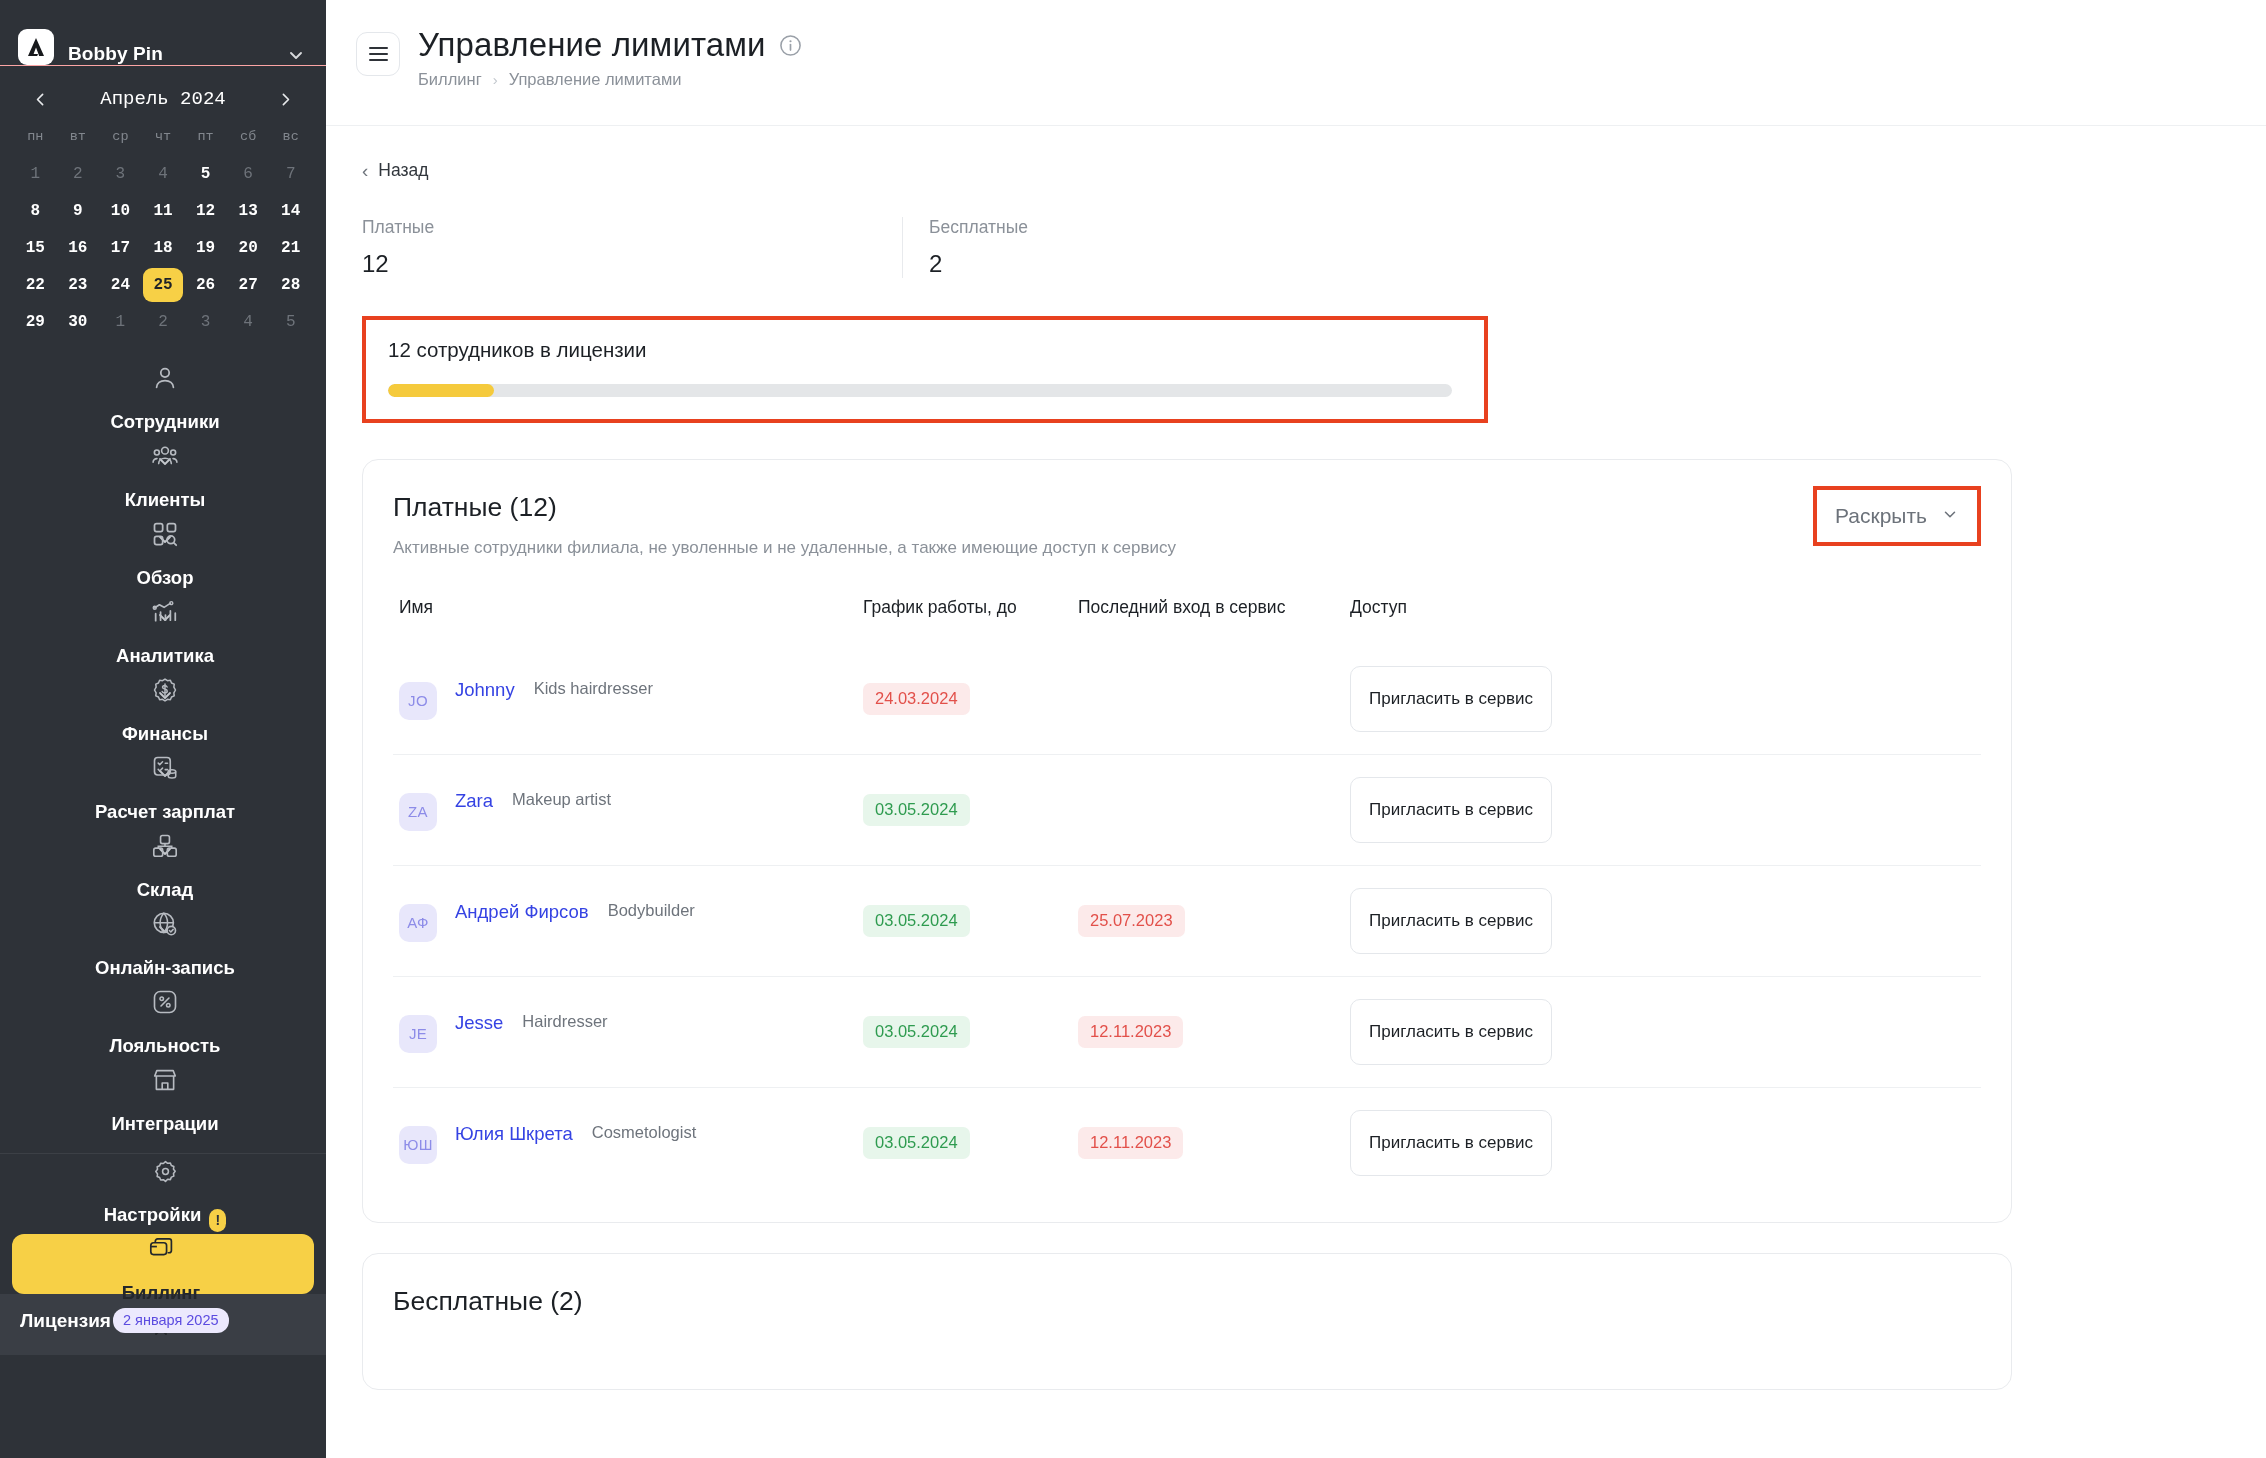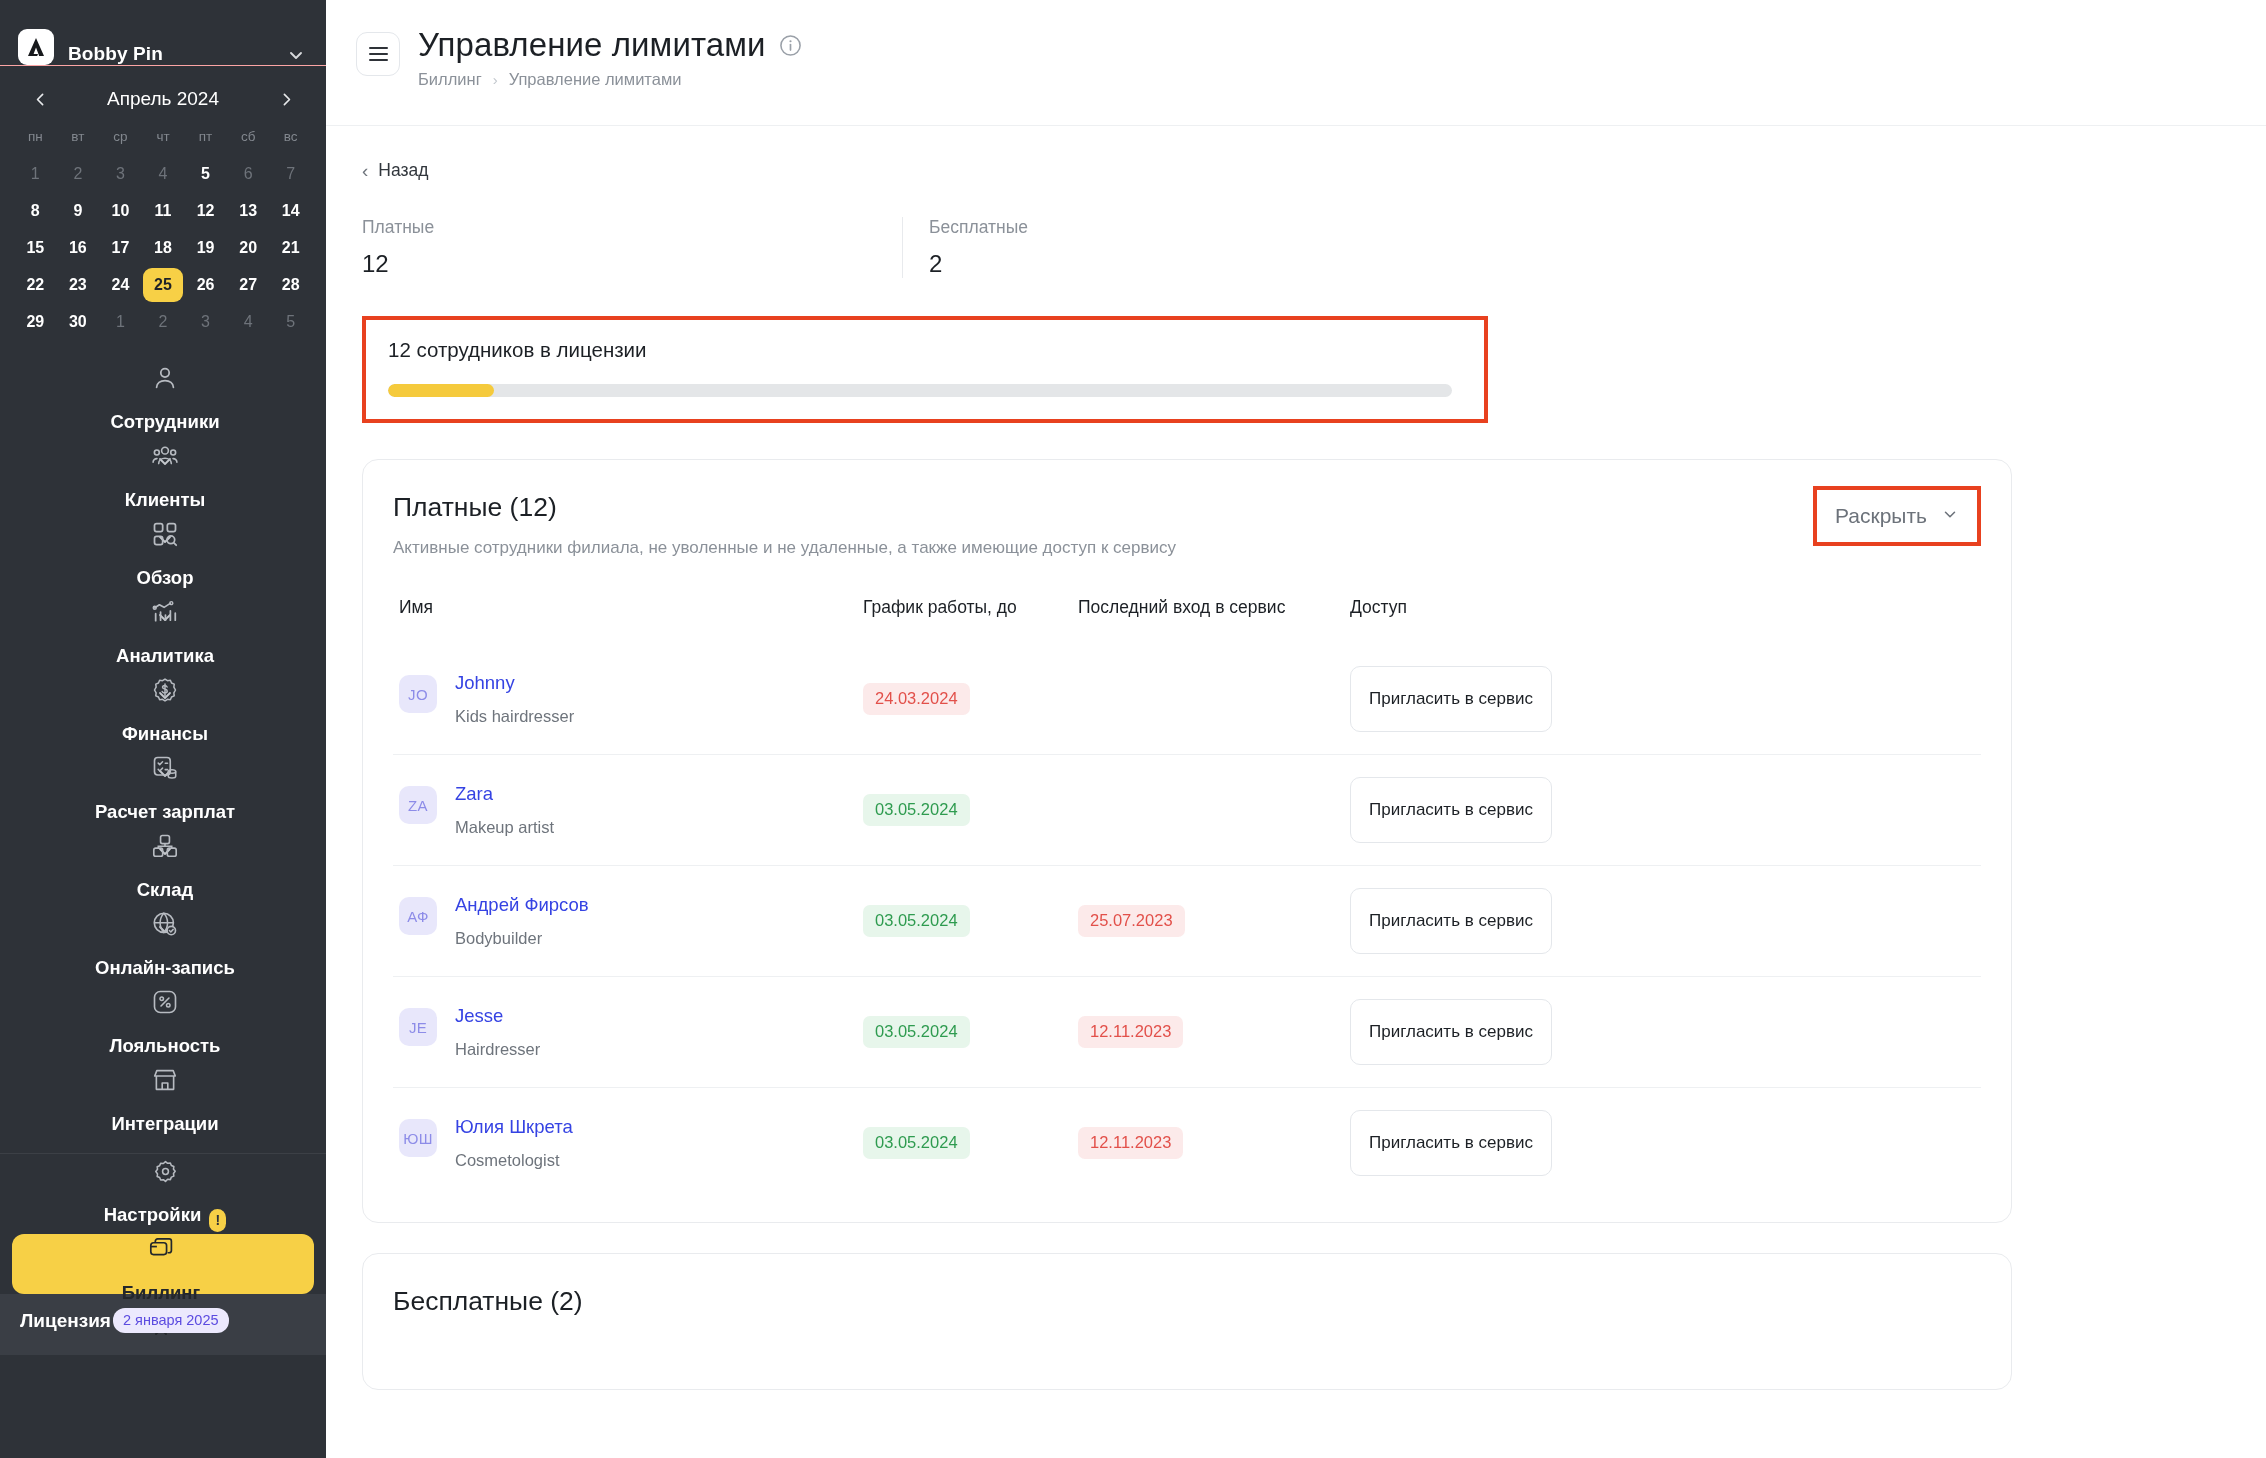--- a/index.html
+++ b/index.html
@@ -24,21 +24,21 @@
     border-bottom: 1px solid #fca5a5;
   }
   .brand-logo {
     width: 36px; height: 36px; border-radius: 9px; background: #FFFFFF;
     display: flex; align-items: center; justify-content: center; flex: 0 0 36px;
   }
   .brand-name { font-size: 19px; font-weight: bold; flex: 1; letter-spacing: .1px; }
   .brand-chev { color: #D7D9DC; display: flex; align-items: center; }
 
   
-  .cal { padding: 14px 14px 10px 14px; }
+  .cal { padding: 14px 14px 10px 14px; font-family: Liberation Mono, monospace; }
   .cal-head {
     display: flex; align-items: center; justify-content: space-between;
     padding: 0 12px; height: 38px;
   }
   .cal-title { font-size: 19px; font-weight: 400; color: #FFFFFF; }
   .cal-nav {
     width: 28px; height: 28px; display: flex; align-items: center; justify-content: center;
     color: #E7E9EB; cursor: pointer;
   }
   .cal-grid { display: grid; grid-template-columns: repeat(7, 1fr); row-gap: 2px; margin-top: 6px; }
@@ -155,21 +155,21 @@
   th.c-access { width: auto; }
   td { border-top: 1px solid #EEF0F2; padding: 22px 0 22px 0; vertical-align: middle; }
   tr.row:first-child td { border-top: none; }
 
   .person { display: flex; align-items: flex-start; gap: 18px; padding-left: 6px; }
   .avatar {
     width: 38px; height: 38px; border-radius: 10px; background: #E8E7FB;
     color: #8D8CE8; font-size: 15px; display: flex; align-items: center; justify-content: center;
     flex: 0 0 38px; margin-top: 3px; letter-spacing: .3px;
   }
-  .person-txt { display: flex; flex-direction: column; gap: 13px; }
+  .person-txt { display: flex; flex-direction: row; gap: 19px; }
   .person-name { font-size: 18.5px; color: #3543E3; cursor: pointer; }
   .person-role { font-size: 16.5px; color: #6E747C; }
 
   .pill { display: inline-block; font-size: 16.5px; padding: 6px 12px 7px 12px; border-radius: 7px; }
   .pill.green { background: #E7F6EB; color: #2E9B4F; }
   .pill.red { background: #FCEAEA; color: #E2504A; }
 
   .invite-btn {
     border: 1px solid #E4E7EB; border-radius: 10px; background: #FFFFFF;
     font-size: 17px; color: #1C2025; padding: 22px 18px; cursor: pointer;

